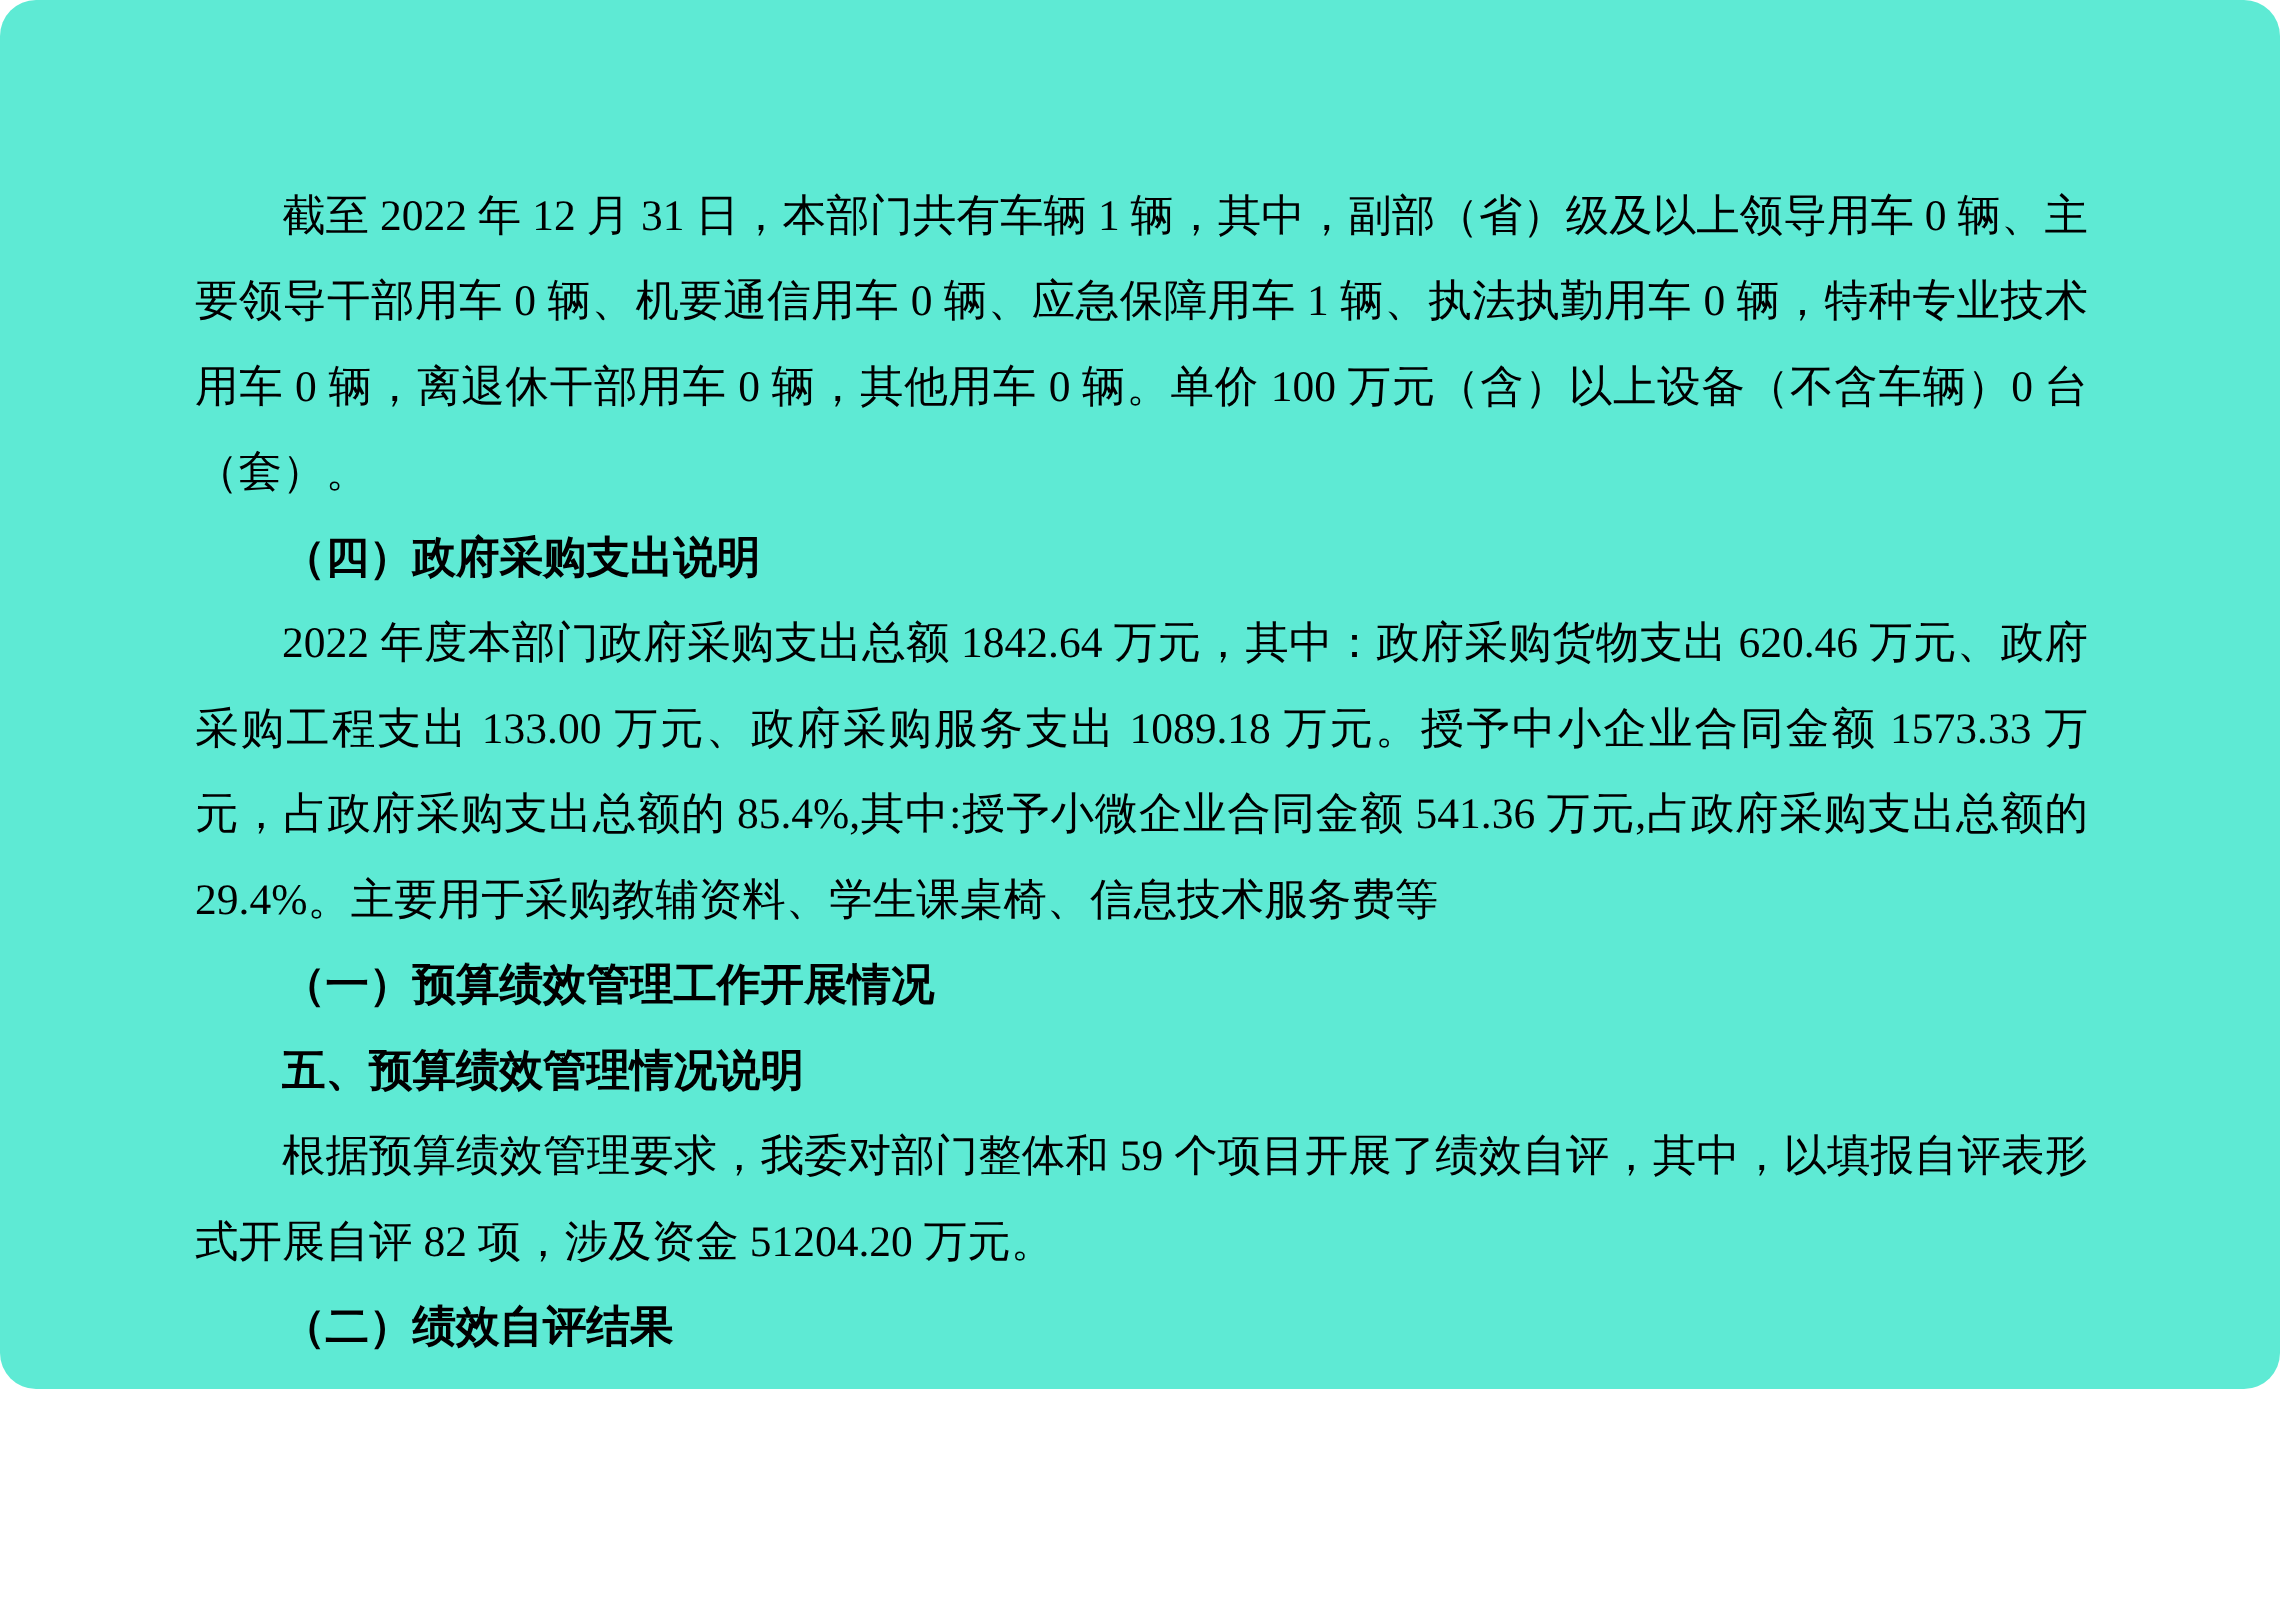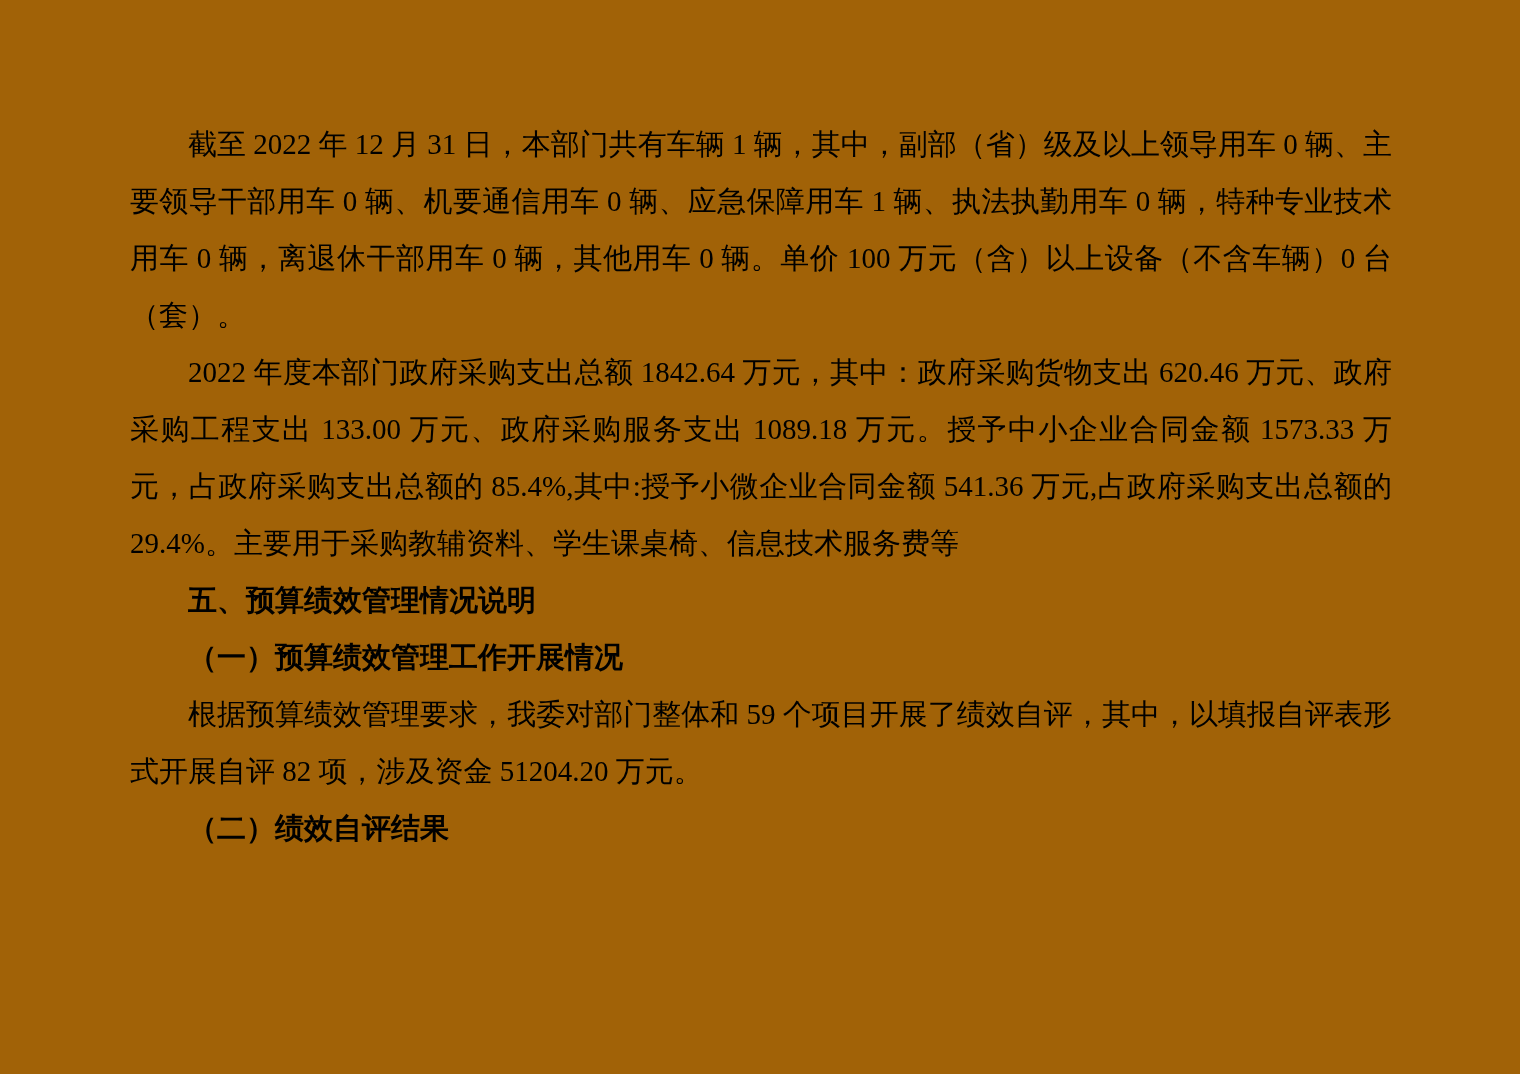--- a/index.html
+++ b/index.html
@@ -8,24 +8,25 @@
     background: #ffffff;
   }
   body {
     width: 1520px;
     height: 1074px;
     overflow: hidden;
   }
   .page {
     box-sizing: border-box;
     width: 1520px;
-    height: 1074px;
+    height: 926px;
     padding: 116px 128px 0 130px;
-    background: #a16207;
+    background: #5eead4;
     color: #000000;
+    border-radius: 24px;
   }
   .block {
     font-size: 29px;
     line-height: 57px;
     text-indent: 2em;
     text-align: justify;
     text-align-last: left;
     margin: 0;
   }
   .body-text {
@@ -40,24 +41,25 @@
     font-family: "Liberation Sans", "DejaVu Sans", sans-serif;
     font-weight: bold;
   }
 </style>
 </head>
 <body>
 
 <div class="page">
   <p class="block body-text">截至 2022 年 12 月 31 日，本部门共有车辆 1 辆，其中，副部（省）级及以上领导用车 0 辆、主要领导干部用车 0 辆、机要通信用车 0 辆、应急保障用车 1 辆、执法执勤用车 0 辆，特种专业技术用车 0 辆，离退休干部用车 0 辆，其他用车 0 辆。单价 100 万元（含）以上设备（不含车辆）0 台（套）。</p>
 
+  <p class="block heading-kai">（四）政府采购支出说明</p>
 
   <p class="block body-text">2022 年度本部门政府采购支出总额 1842.64 万元，其中：政府采购货物支出 620.46 万元、政府采购工程支出 133.00 万元、政府采购服务支出 1089.18 万元。授予中小企业合同金额 1573.33 万元，占政府采购支出总额的 85.4%,其中:授予小微企业合同金额 541.36 万元,占政府采购支出总额的 29.4%。主要用于采购教辅资料、学生课桌椅、信息技术服务费等</p>
 
+  <p class="block heading-kai">（一）预算绩效管理工作开展情况</p>
+
   <p class="block heading-hei">五、预算绩效管理情况说明</p>
-
-  <p class="block heading-kai">（一）预算绩效管理工作开展情况</p>
 
   <p class="block body-text">根据预算绩效管理要求，我委对部门整体和 59 个项目开展了绩效自评，其中，以填报自评表形式开展自评 82 项，涉及资金 51204.20 万元。</p>
 
   <p class="block heading-kai">（二）绩效自评结果</p>
 
 </div>
 
 </body></html>

